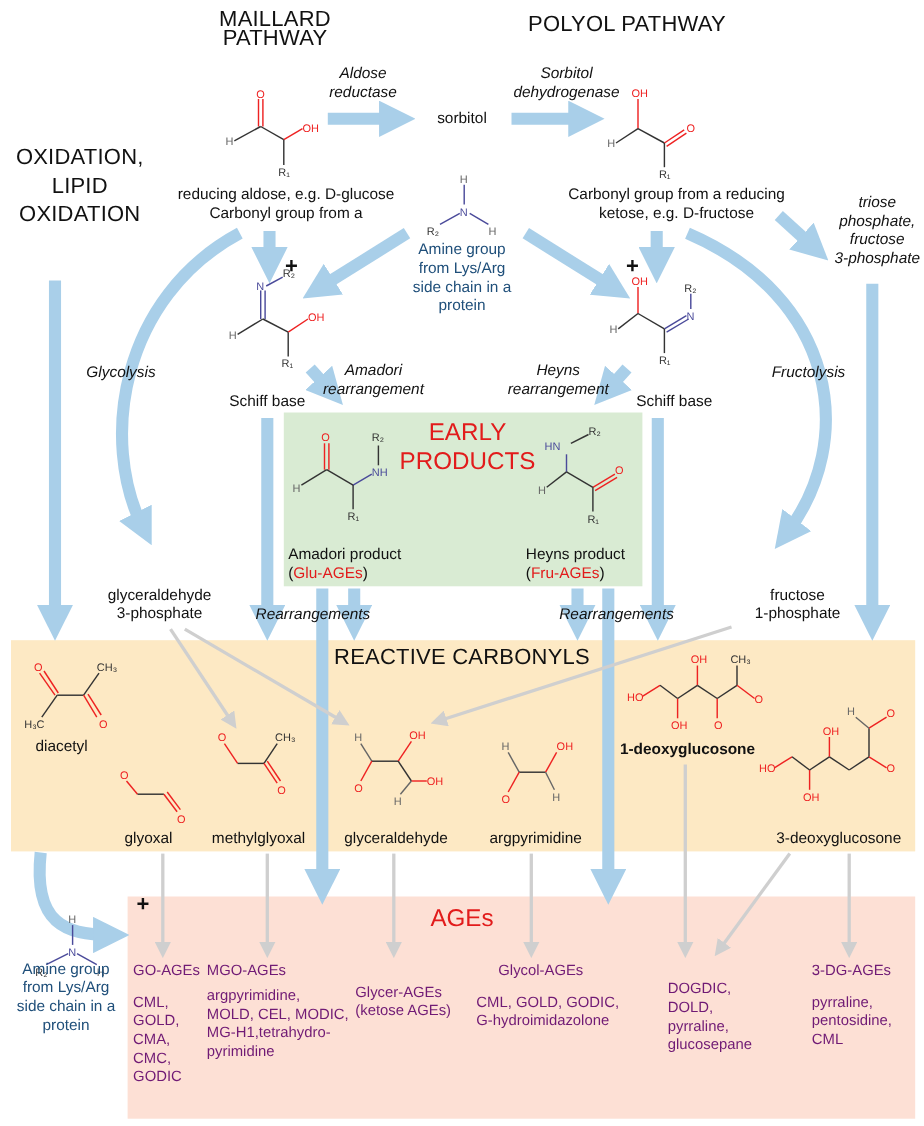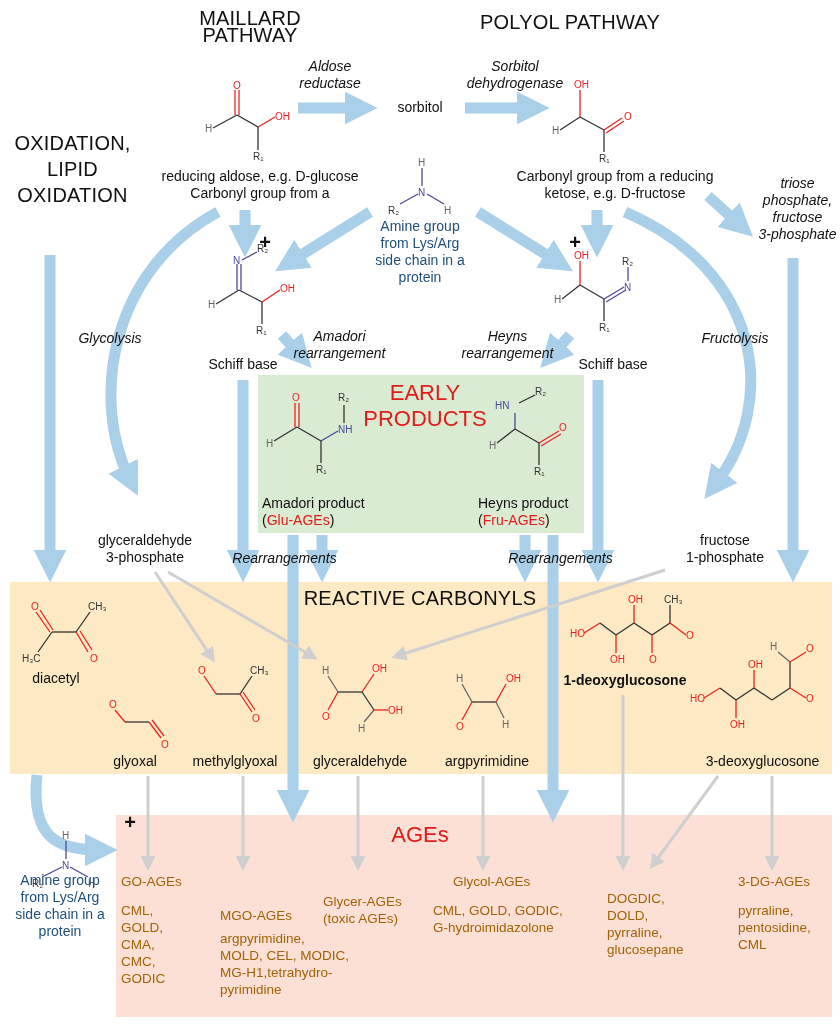--- a/index.html
+++ b/index.html
@@ -8,21 +8,21 @@
   #early-panel { left:258px; top:375px; width:326px; height:158px; background:#d9ebd3; }
   #reactive-panel { left:10px; top:582px; width:822px; height:192px; background:#fde9c4; }
   #ages-panel { left:116px; top:815px; width:716px; height:202px; background:#fde0d5; }
   svg#arrows { position:absolute; left:0; top:0; width:840px; height:1024px; }
   .lbl { position:absolute; text-align:center; font-size:14px; line-height:17px; }
   .h1 { font-size:20px; letter-spacing:0.2px; }
   .ital { font-style:italic; }
   .red { color:#e21b1b; }
   .blue { color:#1f4f7a; }
   .redbig { color:#e21b1b; font-size:22px; line-height:26px; }
-  .agelist { color:#a16207; font-size:13.5px; line-height:17px; text-align:left; }
+  .agelist { color:#701a75; font-size:13.5px; line-height:17px; text-align:left; }
   .mol text { font-family:"Liberation Sans", sans-serif; font-size:10px; }
 </style>
 </head>
 <body>
 
 <div class="panel" id="early-panel"></div>
 <div class="panel" id="reactive-panel"></div>
 <div class="panel" id="ages-panel"></div>
 
 <svg id="arrows" viewBox="0 0 840 1024">
@@ -386,31 +386,31 @@
 
 <div class="lbl agelist" style="left:121px; top:873px; width:70px;">
   <div>GO-AGEs</div>
   <div style="height:12px;"></div>
   <div>CML,</div>
   <div>GOLD,</div>
   <div>CMA,</div>
   <div>CMC,</div>
   <div>GODIC</div>
 </div>
-<div class="lbl agelist" style="left:220px; top:873px; width:150px;margin-top:34px;">
+<div class="lbl agelist" style="left:188px; top:873px; width:150px;">
   <div>MGO-AGEs</div>
   <div style="height:6px;"></div>
   <div>argpyrimidine,</div>
   <div>MOLD, CEL, MODIC,</div>
   <div>MG-H1,tetrahydro-</div>
   <div>pyrimidine</div>
 </div>
 <div class="lbl agelist" style="left:323px; top:873px; width:100px;margin-top:20px;">
   <div>Glycer-AGEs</div>
-  <div>(toxic AGEs)</div>
+  <div>(ketose AGEs)</div>
 </div>
 <div class="lbl agelist" style="left:433px; top:873px; width:150px;">
   <div style="padding-left:20px;">Glycol-AGEs</div>
   <div style="height:12px;"></div>
   <div>CML, GOLD, GODIC,</div>
   <div>G-hydroimidazolone</div>
 </div>
 <div class="lbl agelist" style="left:607px; top:890px; width:100px;">
   <div>DOGDIC,</div>
   <div>DOLD,</div>

